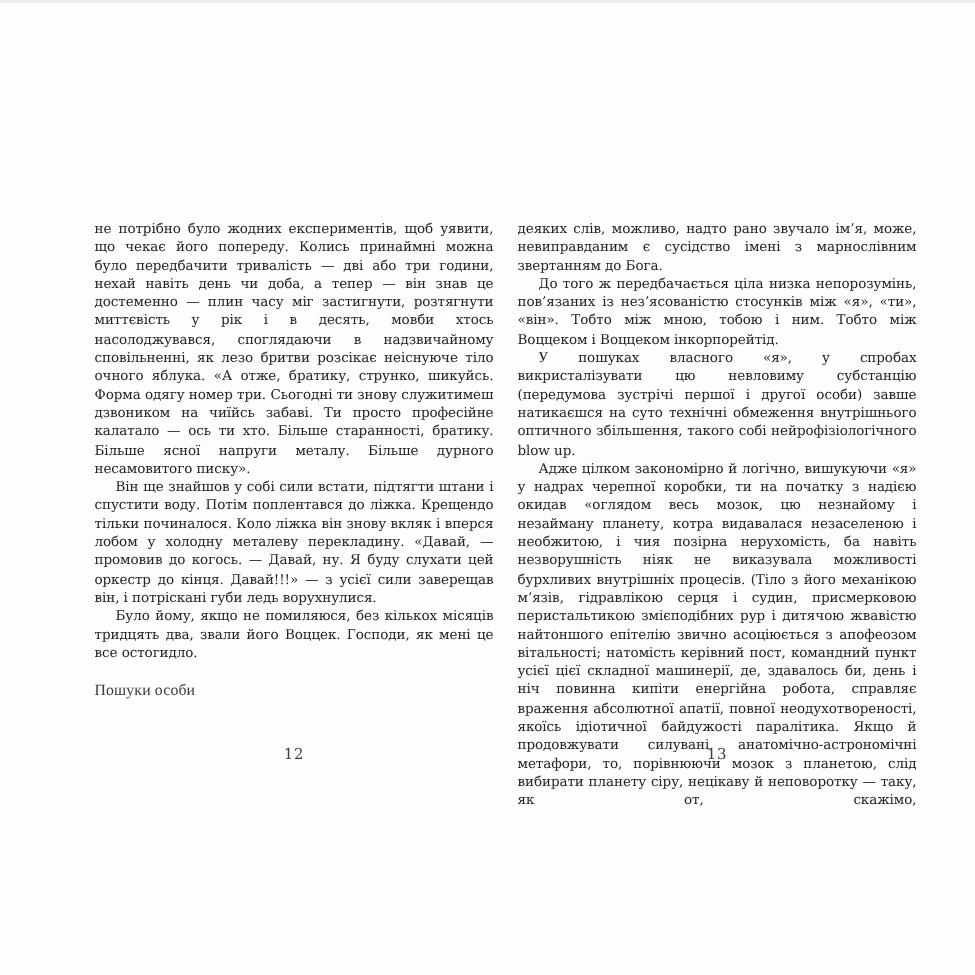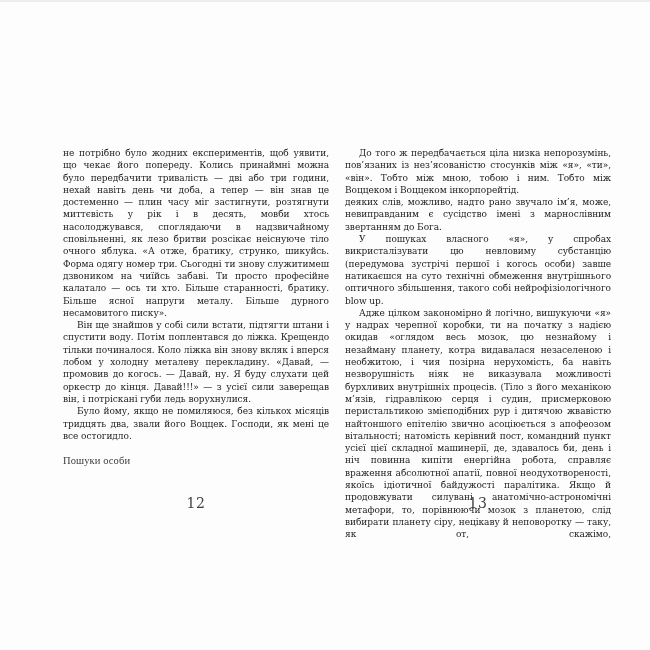--- a/index.html
+++ b/index.html
@@ -52,21 +52,21 @@
     margin: 12px 0 24px 0;
     text-align: left;
     text-align-last: left;
   }
   .page-number {
     position: absolute;
     top: 498px;
     left: 0;
     width: 100%;
     text-align: center;
-    font-size: 14px;
+    font-size: 10px;
     line-height: 11px;
     letter-spacing: 0.5px;
     color: #3f3f3f;
   }
 </style>
 </head>
 <body>
 
 <div class="top-edge"></div>
 
@@ -77,21 +77,21 @@
         <div class="para"><span>не потрібно було жодних експериментів, щоб уявити, що чекає його попереду. Колись принаймні можна було передбачити тривалість — дві або три години, нехай навіть день чи доба, а тепер — він знав це достеменно — плин часу міг застигнути, розтягнути миттєвість у рік і в десять, мовби хтось насолоджувався, споглядаючи в надзвичайному сповільненні, як лезо бритви розсікає неіснуюче тіло очного яблука. «А отже, братику, струнко, шикуйсь. Форма одягу номер три. Сьогодні ти знову служитимеш дзвоником на чиїйсь забаві. Ти просто професійне калатало — ось ти хто. Більше старанності, братику. Більше ясної напруги металу. Більше дурного несамовитого писку».</span></div>
         <div class="para ind"><span>Він ще знайшов у собі сили встати, підтягти штани і спустити воду. Потім поплентався до ліжка. Крещендо тільки починалося. Коло ліжка він знову вкляк і вперся лобом у холодну металеву перекладину. «Давай, — промовив до когось. — Давай, ну. Я буду слухати цей оркестр до кінця. Давай!!!» — з усієї сили заверещав він, і потріскані губи ледь ворухнулися.</span></div>
         <div class="para ind"><span>Було йому, якщо не помиляюся, без кількох місяців тридцять два, звали його Воццек. Господи, як мені це все остогидло.</span></div>
         <div class="section-heading">Пошуки особи</div>
       </div>
     <div class="page-number">12</div>
   </div>
 
   <div class="page-col" id="page-right">
     <div class="text-block" id="right-text">
+        <div class="para"><span>деяких слів, можливо, надто рано звучало ім’я, може, невиправданим є сусідство імені з марнослівним звертанням до Бога.</span></div>
         <div class="para ind"><span>До того ж передбачається ціла низка непорозумінь, пов’язаних із нез’ясованістю стосунків між «я», «ти», «він». Тобто між мною, тобою і ним. Тобто між Воццеком і Воццеком інкорпорейтід.</span></div>
-        <div class="para"><span>деяких слів, можливо, надто рано звучало ім’я, може, невиправданим є сусідство імені з марнослівним звертанням до Бога.</span></div>
-        <div class="para ind"><span>У пошуках власного «я», у спробах викристалізувати цю невловиму субстанцію (передумова зустрічі першої і когось особи) завше натикаєшся на суто технічні обмеження внутрішнього оптичного збільшення, такого собі нейрофізіологічного </span><span class="it">blow up</span><span>.</span></div>
+        <div class="para ind"><span>У пошуках власного «я», у спробах викристалізувати цю невловиму субстанцію (передумова зустрічі першої і другої особи) завше натикаєшся на суто технічні обмеження внутрішнього оптичного збільшення, такого собі нейрофізіологічного </span><span class="it">blow up</span><span>.</span></div>
         <div class="para ind jlast"><span>Адже цілком закономірно й логічно, вишукуючи «я» у надрах черепної коробки, ти на початку з надією окидав «оглядом весь мозок, цю незнайому і незайману планету, котра видавалася незаселеною і необжитою, і чия позірна нерухомість, ба навіть незворушність ніяк не виказувала можливості бурхливих внутрішніх процесів. (Тіло з його механікою м’язів, гідравлікою серця і судин, присмерковою перистальтикою змієподібних рур і дитячою жвавістю найтоншого епітелію звично асоціюється з апофеозом вітальності; натомість керівний пост, командний пункт усієї цієї складної машинерії, де, здавалось би, день і ніч повинна кипіти енергійна робота, справляє враження абсолютної апатії, повної неодухотвореності, якоїсь ідіотичної байдужості паралітика. Якщо й продовжувати силувані анатомічно-астрономічні метафори, то, порівнюючи мозок з планетою, слід вибирати планету сіру, нецікаву й неповоротку — таку, як от, скажімо,</span></div>
       </div>
     <div class="page-number">13</div>
   </div>
 
 </div>
 
 </body></html>

